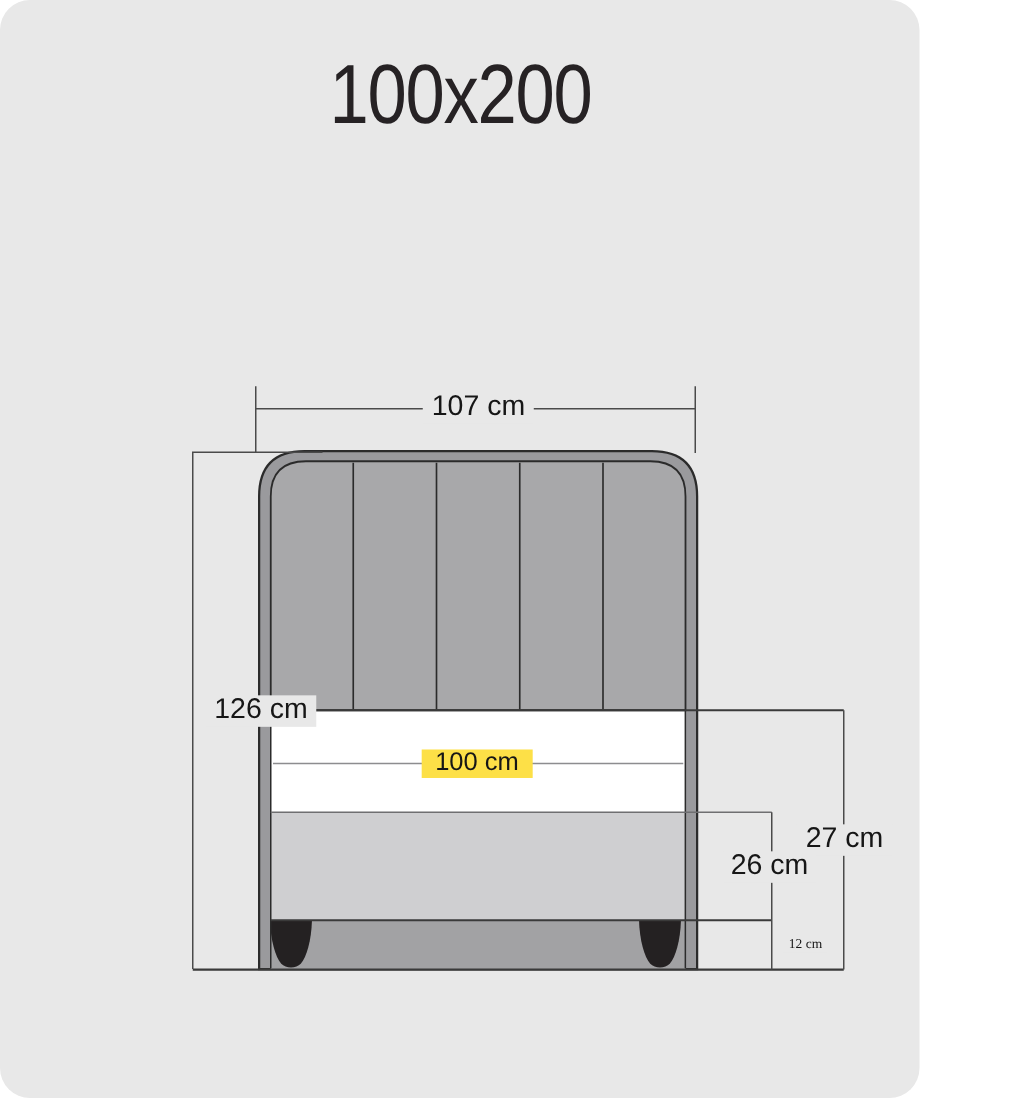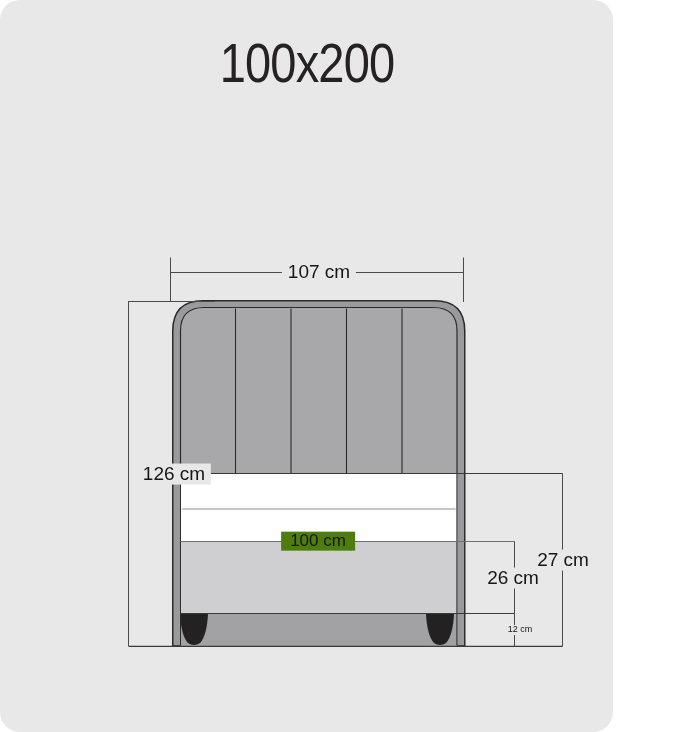--- a/index.html
+++ b/index.html
@@ -28,24 +28,24 @@
     transform:translate(-50%,-50%);
     background:#e8e8e8;
     color:#161616;
     font-size:19px;
     padding:0 6px;
     white-space:nowrap;
     line-height:1.1;
   }
   .lbl-outer-width{left:319px;top:272px;}
   .lbl-total-height{left:133px;top:474px;margin-left:41px;}
-  .lbl-mattress-width{left:318px;top:509px;background:#4d7c0f;font-size:17px;padding:0 9px;margin-top:32px;}
+  .lbl-mattress-width{left:318px;top:509px;background:#fde047;font-size:17px;padding:0 9px;}
   .lbl-side-height{left:563px;top:560px;}
   .lbl-base-height{left:513px;top:578px;font-size:19px;padding:0 5px;}
-  .lbl-leg-height{left:520px;top:630px;font-size:9px;padding:0 4px;}
+  .lbl-leg-height{left:537px;top:630px;font-size:9px;padding:0 4px;font-family:Liberation Serif, serif;}
 </style>
 </head>
 <body>
 
 <div class="page">
 
   <div class="title">100x200</div>
 
   <svg class="diagram" width="681" height="732" viewBox="0 0 681 732">
 

